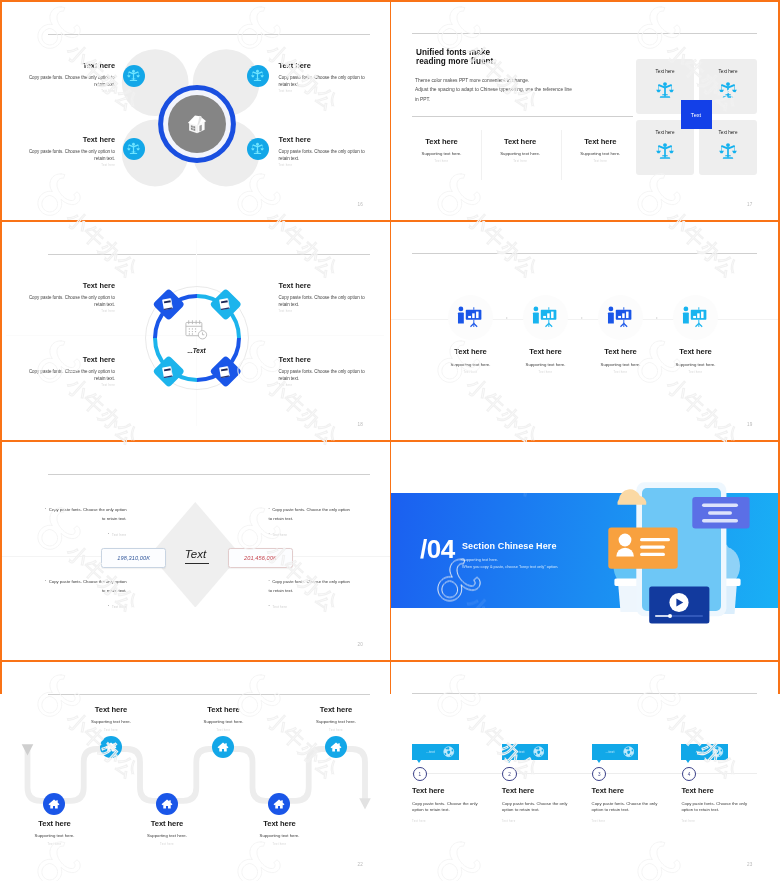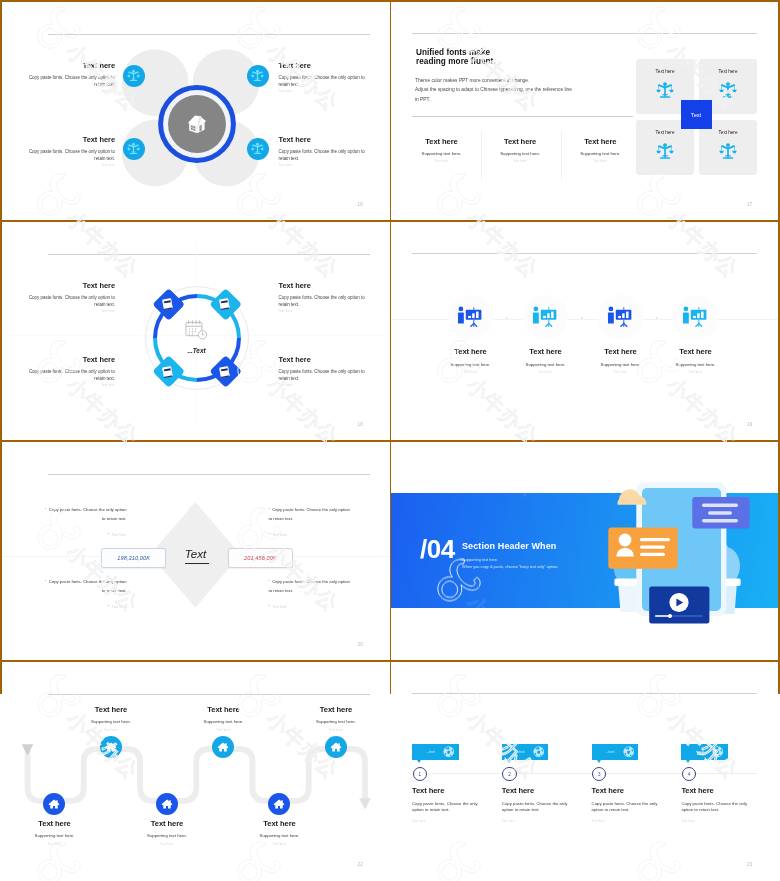--- a/index.html
+++ b/index.html
@@ -1,18 +1,18 @@
 <!DOCTYPE html>
 <html><head>
 <meta charset="utf-8">
 <title>PPT Slide Thumbnails</title>
 <style>
   html,body{margin:0;padding:0;background:#fff;}
   body{width:780px;height:881px;overflow:hidden;font-family:"Liberation Sans",sans-serif;}
-  .sheet{position:relative;width:780px;height:694px;background:#a16207;}
+  .sheet{position:relative;width:780px;height:694px;background:#f97316;}
   .slide{position:absolute;background:#fff;overflow:hidden;}
   .topline{position:absolute;height:0px;border-top:1px solid #cfcfcf;}
   .pgnum{position:absolute;font-size:4.6px;color:#b9b9b9;letter-spacing:0.2px;}
   .wm-cn{font-family:"DejaVu Sans",sans-serif;font-size:21px;fill:none;stroke:#f1f1f1;stroke-width:1.1;letter-spacing:1px;}
   
   .s16blk{position:absolute;z-index:8;}
   .s16t{font-size:7.4px;font-weight:bold;color:#1b1b1b;letter-spacing:0px;line-height:8px;}
   .s16b{font-size:4.45px;color:#434343;line-height:6.9px;margin-top:5.2px;}
   .s16s{font-size:2.7px;color:#d2d2d2;margin-top:1.2px;letter-spacing:0.3px;}
   .s16ic{position:absolute;width:22px;height:22px;border-radius:50%;background:#13a7e8;z-index:8;display:flex;align-items:center;justify-content:center;}
@@ -505,21 +505,21 @@
       </g>
 
       <rect x="52.2" y="108.6" width="60.2" height="37" rx="2.5" fill="#123a9e"></rect>
       <circle cx="82" cy="124.5" r="9.6" fill="#ffffff"></circle>
       <path d="M79.4 120.4 L86.2 124.5 L79.4 128.6 Z" fill="#123a9e"></path>
       <rect x="58" y="137.2" width="48" height="1.6" rx="0.8" fill="#3d63c4"></rect>
       <rect x="58" y="137.2" width="15" height="1.6" rx="0.8" fill="#ffffff"></rect>
       <circle cx="73" cy="138" r="2" fill="#ffffff"></circle>
     </svg>
     <div class="s21num">/04</div>
-    <div class="s21title">Section Header When</div>
+    <div class="s21title">Section Chinese Here</div>
     <div class="s21sub">
       <div>Supporting text here.</div>
       <div>When you copy &amp; paste, choose "keep text only" option.</div>
     </div>
   </div>
   <div class="slide" id="s22" style="left:1.5px;top:661.5px;width:388px;height:218px;">
     <div class="topline" style="left:46px;top:32px;width:322px;"></div>
     <svg style="position:absolute;left:0;top:0;width:388px;height:218px;" viewBox="0 0 388 218">
       <path d="M25.5 84 V125.80000000000001 Q25.5 138.8 38.5 138.8 H68.7 Q81.7 138.8 81.7 125.80000000000001 V100.0 Q81.7 87.0 94.7 87.0 H125 Q138 87.0 138 100.0 V125.80000000000001 Q138 138.8 151 138.8 H181.3 Q194.3 138.8 194.3 125.80000000000001 V100.0 Q194.3 87.0 207.3 87.0 H237.5 Q250.5 87.0 250.5 100.0 V125.80000000000001 Q250.5 138.8 263.5 138.8 H293.7 Q306.7 138.8 306.7 125.80000000000001 V100.0 Q306.7 87.0 319.7 87.0 H350 Q363 87.0 363 100.0 V138" fill="none" stroke="#ededed" stroke-width="5.8" stroke-linecap="butt" stroke-linejoin="round"></path>
       <path d="M19.7 82.2 H31.3 L25.5 93.5 Z" fill="#cfcfcf"></path>

